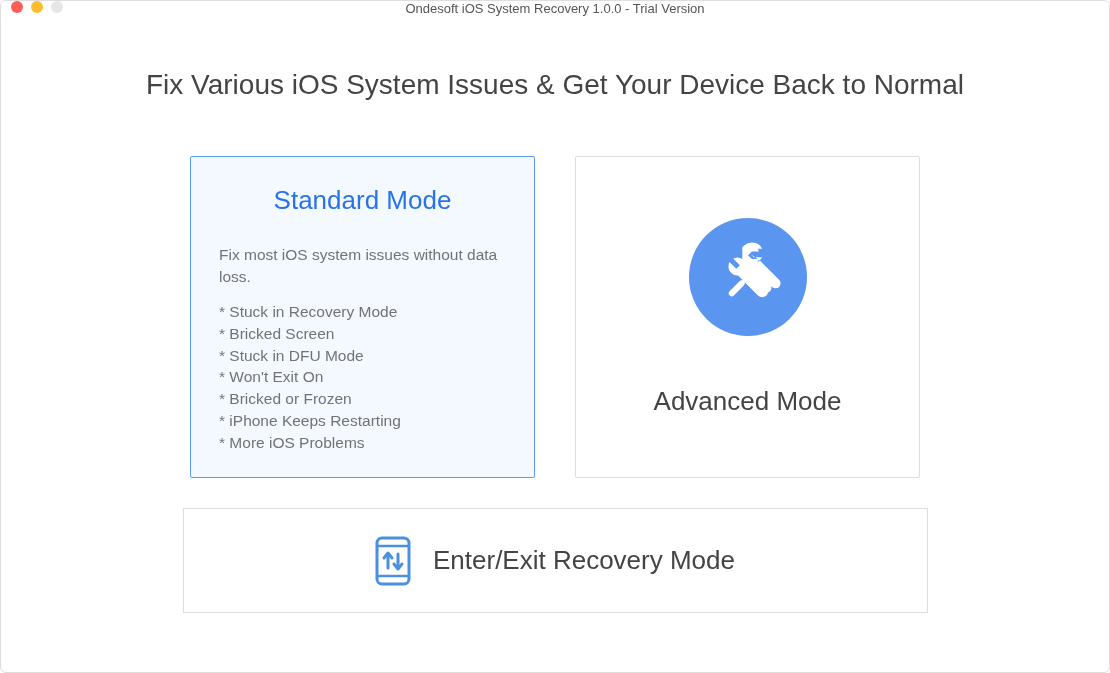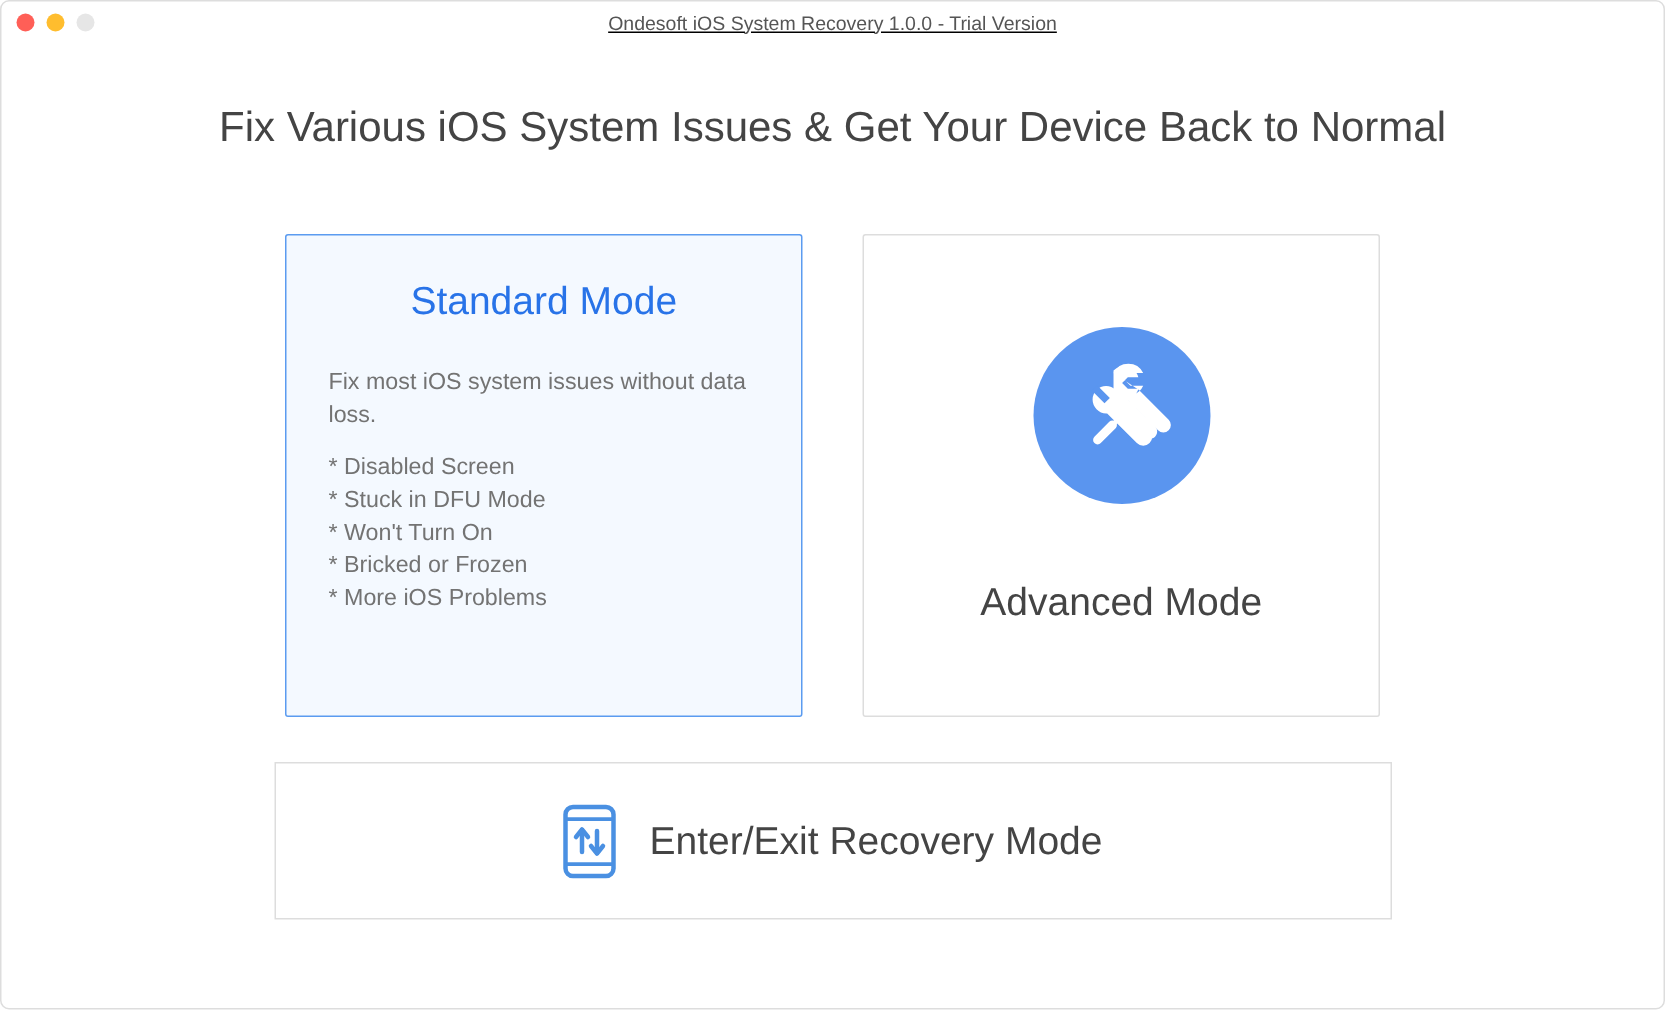--- a/index.html
+++ b/index.html
@@ -12,24 +12,22 @@
       background: #fff;
       width: 1110px;
       height: 673px;
       overflow: hidden;
       border: 1px solid #ddd;
       border-radius: 6px;
     }
     .titlebar {
       height: 28px;
       display: flex;
-      align-items: center;
       padding: 0 10px;
       position: relative;
-      text-decoration: underline;
     }
     .traffic-lights {
       display: flex;
       gap: 8px;
       position: absolute;
       left: 10px;
     }
     .traffic-light {
       width: 12px;
       height: 12px;
@@ -148,24 +146,26 @@
 
 <h1 class="main-heading">Fix Various iOS System Issues &amp; Get Your Device Back to Normal</h1>
 
 <div class="cards-row">
 
   <div class="card selected">
     <div class="standard-title">Standard Mode</div>
     <div class="standard-body">
       <div class="standard-desc">Fix most iOS system issues without data loss.</div>
       <ul class="standard-list">
-        <li>Disabled Screen</li>
+        <li>Stuck in Recovery Mode</li>
+        <li>Bricked Screen</li>
         <li>Stuck in DFU Mode</li>
-        <li>Won't Turn On</li>
+        <li>Won't Exit On</li>
         <li>Bricked or Frozen</li>
+        <li>iPhone Keeps Restarting</li>
         <li>More iOS Problems</li>
       </ul>
     </div>
   </div>
 
   <div class="card advanced-card">
     <div class="advanced-icon-circle">
       <svg width="70" height="70" viewBox="0 0 70 70" fill="none">
         <g transform="translate(35,35)">
 

